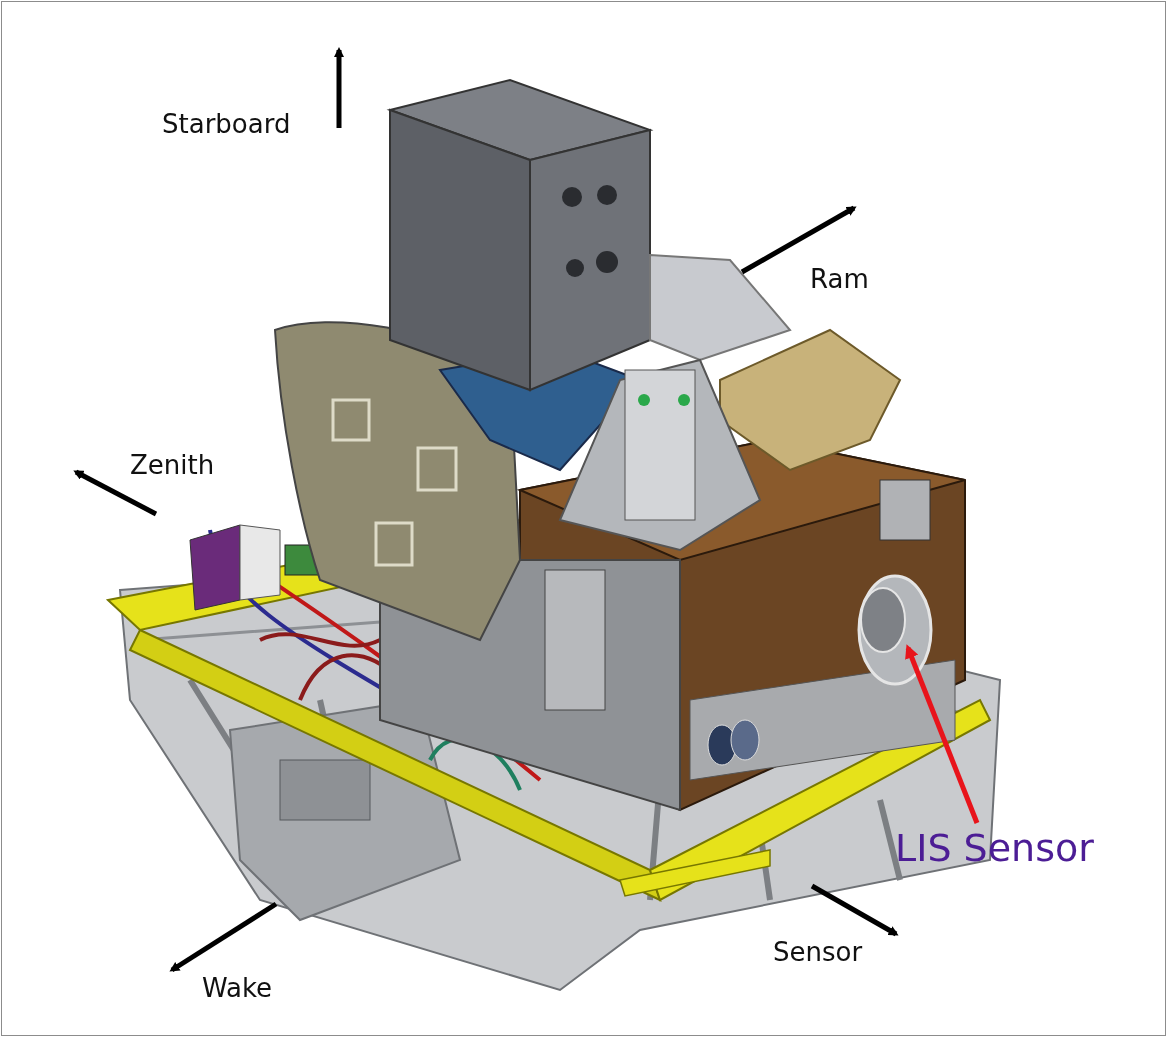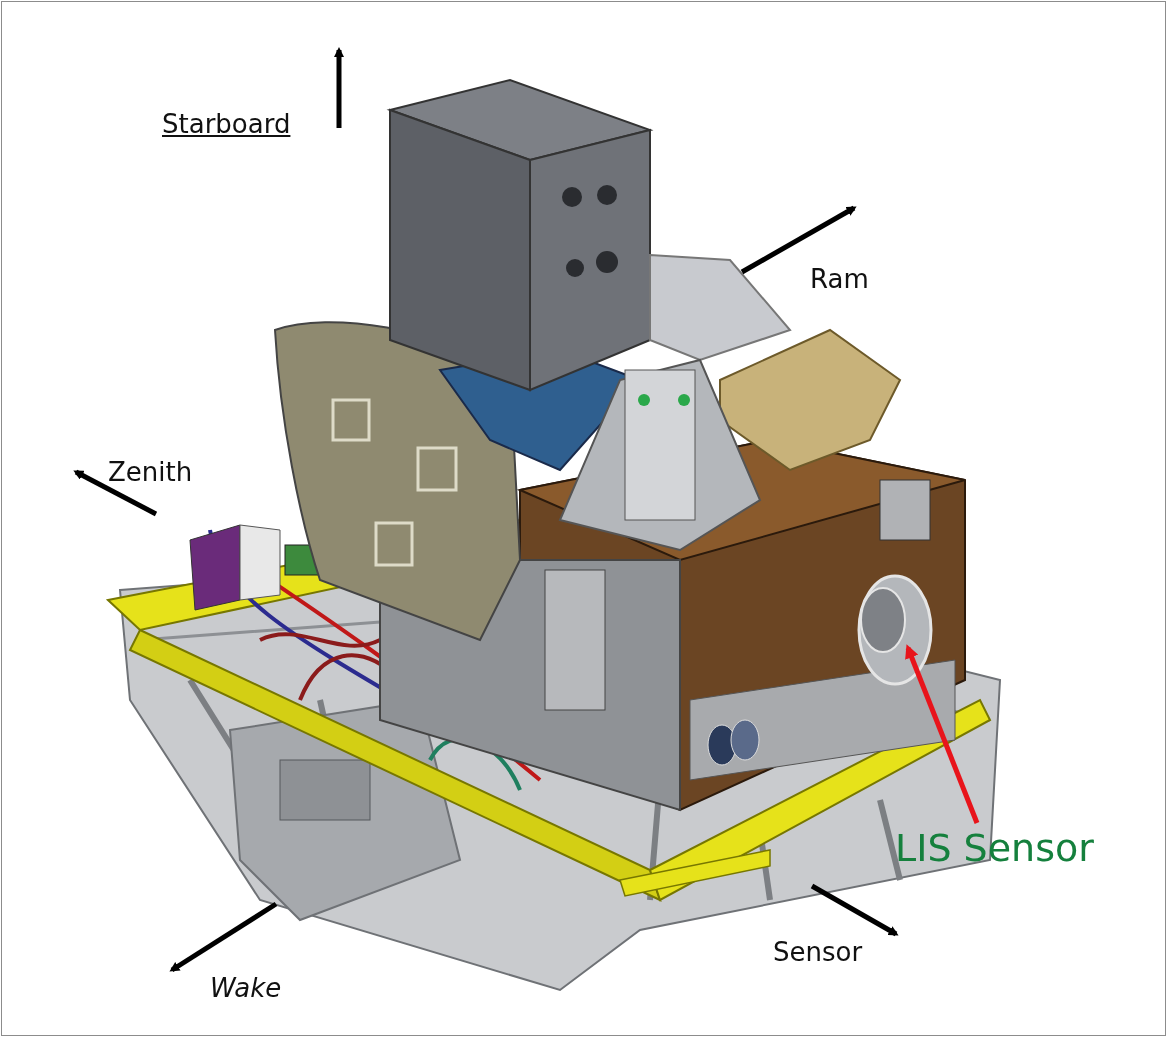--- a/index.html
+++ b/index.html
@@ -3,21 +3,21 @@
 <meta charset="utf-8">
 <style>
   html, body { margin: 0; padding: 0; background: #ffffff; }
   body { width: 1169px; height: 1039px; position: relative; overflow: hidden;
          font-family: "DejaVu Sans", "Liberation Sans", sans-serif; }
   .frame { position: absolute; left: 1px; top: 1px; width: 1165px; height: 1035px;
            border: 1px solid #8c8c8c; box-sizing: border-box; background: #fff; }
   svg.scene { position: absolute; left: 0; top: 0; }
   .label { position: absolute; color: #111; white-space: nowrap; }
   .dir-label { font-size: 26px; }
-  .callout-label { font-size: 38px; color: #15803d; }
+  .callout-label { font-size: 38px; color: #4c1d95; }
 </style>
 </head>
 <body>
 
 <div class="frame"></div>
 
 <svg class="scene" width="1169" height="1039" viewBox="0 0 1169 1039">
   <defs>
     <marker id="ah" markerWidth="10" markerHeight="10" refX="7" refY="5" orient="auto" markerUnits="userSpaceOnUse">
       <path d="M0,0 L10,5 L0,10 z" fill="#000"></path>
@@ -113,18 +113,18 @@
     <line x1="339" y1="128" x2="339" y2="50" marker-end="url(#ah)"></line>
     <line x1="742" y1="272" x2="854" y2="208" marker-end="url(#ah)"></line>
     <line x1="156" y1="514" x2="76" y2="472" marker-end="url(#ah)"></line>
     <line x1="276" y1="904" x2="172" y2="970" marker-end="url(#ah)"></line>
     <line x1="812" y1="886" x2="896" y2="934" marker-end="url(#ah)"></line>
   </g>
 
   <line x1="977" y1="823" x2="908" y2="648" stroke="#e8141b" stroke-width="5" marker-end="url(#ahRed)"></line>
 </svg>
 
-<div class="label dir-label" style="left:162px; top:109px;text-decoration:underline;">Starboard</div>
+<div class="label dir-label" style="left:162px; top:109px;">Starboard</div>
 <div class="label dir-label" style="left:810px; top:264px;">Ram</div>
-<div class="label dir-label" style="left:108px; top:450px;margin-top:7px;">Zenith</div>
-<div class="label dir-label" style="left:210px; top:973px;font-style:italic;">Wake</div>
+<div class="label dir-label" style="left:130px; top:450px;">Zenith</div>
+<div class="label dir-label" style="left:202px; top:973px;">Wake</div>
 <div class="label dir-label" style="left:773px; top:937px;">Sensor</div>
 <div class="label callout-label" style="left:895px; top:826px;">LIS Sensor</div>
 
 </body></html>

